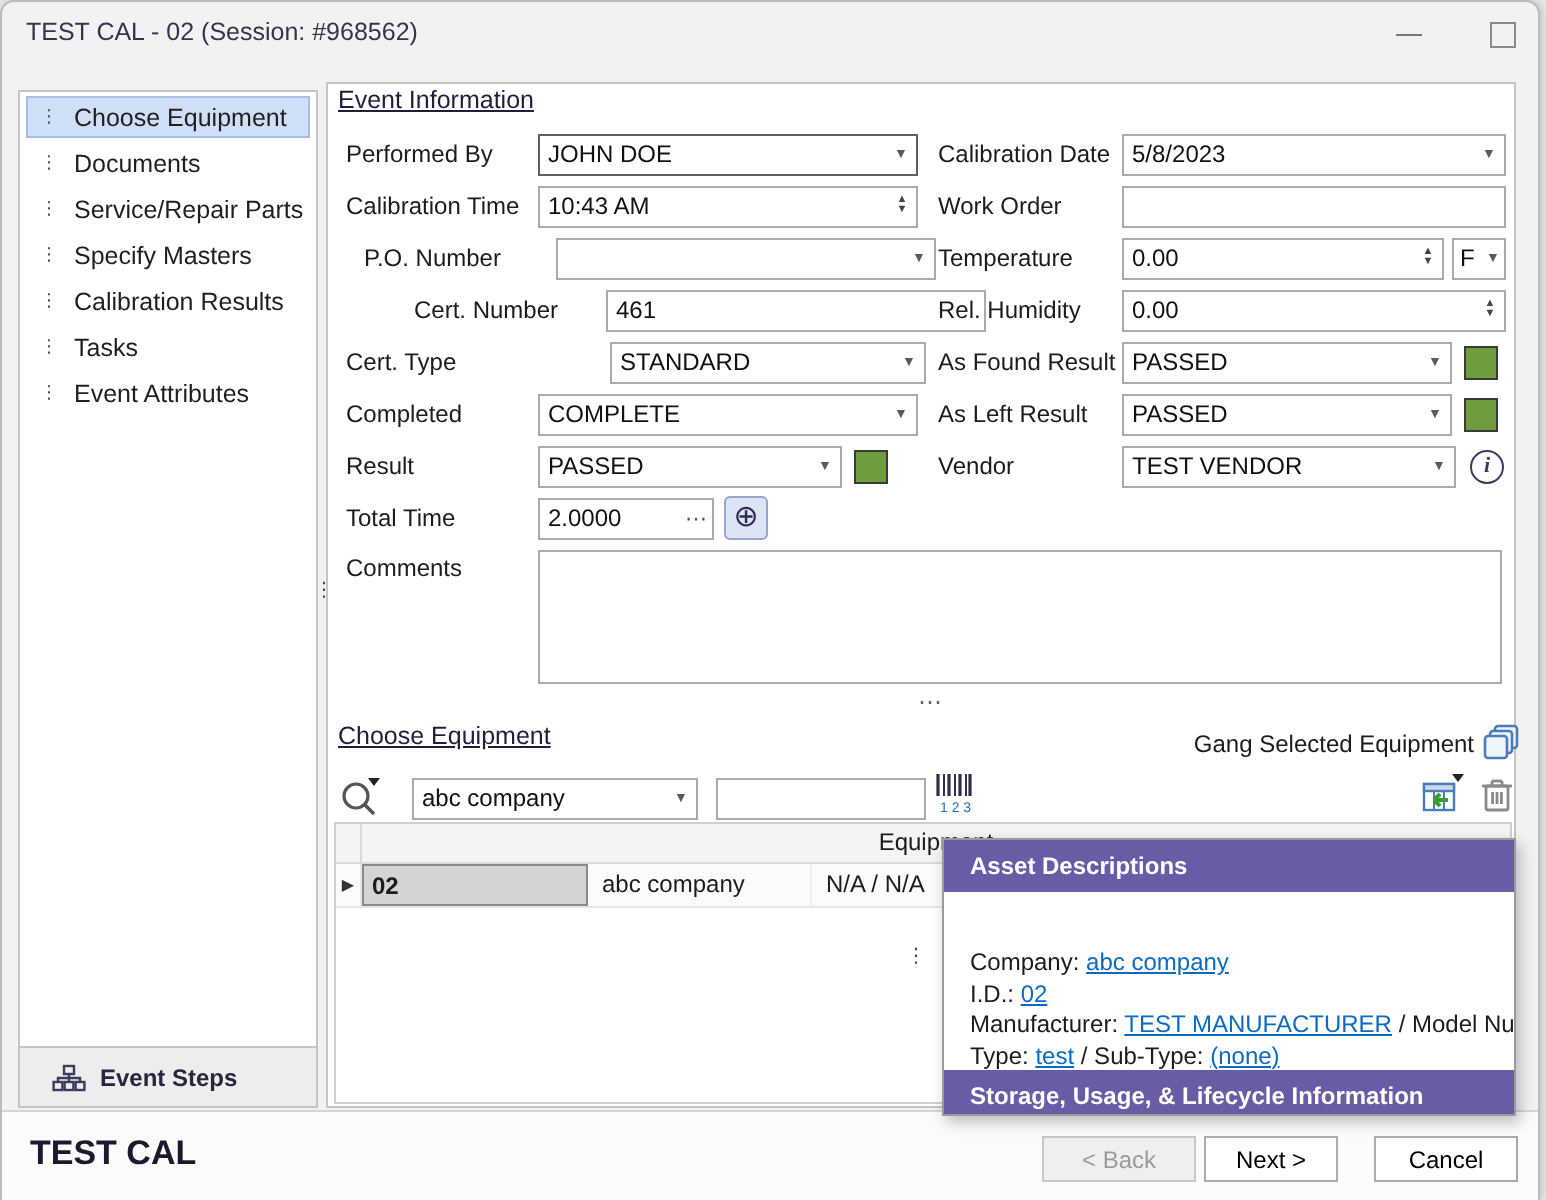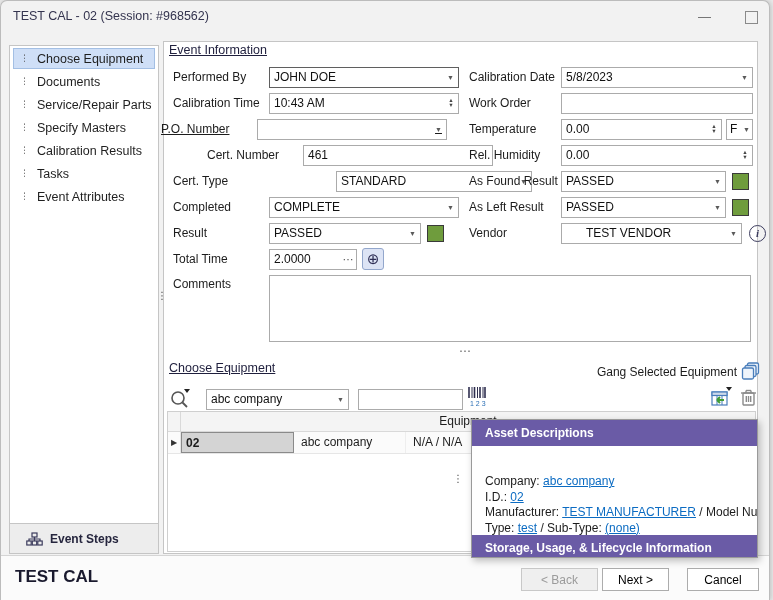--- a/index.html
+++ b/index.html
@@ -149,36 +149,36 @@
   <div class="frow" style="left:172px; top:91px;">
     <span class="flabel lw">Calibration Time</span>
     <span class="spinbox" style="width:190px;">
       <input value="10:43 AM" style="">
       <span class="spin">
           <span>▲</span>
           <span>▼</span>
         </span>
     </span>
   </div>
-  <div class="frow" style="left:160px; top:117px;text-decoration:underline;">
+  <div class="frow" style="left:181px; top:117px;">
     <span class="flabel lw">P.O. Number</span>
     <span class="combo" style="width:190px;">
       <input value="" style="">
       <span class="dd">▼</span>
     </span>
   </div>
   <div class="frow" style="left:172px; top:143px;margin-left:34px;">
     <span class="flabel lw">Cert. Number</span>
     <span class="txtbox" style="width:190px;">
       <input value="461" style="">
     </span>
   </div>
   <div class="frow" style="left:172px; top:169px;gap:36px;">
     <span class="flabel lw">Cert. Type</span>
-    <span class="combo" style="width:196px;margin-left:31px;">
+    <span class="combo" style="width:158px;">
       <input value="STANDARD" style="">
       <span class="dd">▼</span>
     </span>
   </div>
   <div class="frow" style="left:172px; top:195px;">
     <span class="flabel lw">Completed</span>
     <span class="combo" style="width:190px;">
       <input value="COMPLETE" style="">
       <span class="dd">▼</span>
     </span>
@@ -252,21 +252,21 @@
   <div class="frow" style="left:468px; top:195px;">
     <span class="flabel rw">As Left Result</span>
     <span class="combo" style="width:165px;">
       <input value="PASSED" style="">
       <span class="dd">▼</span>
     </span>
     <span class="greensq" style="background:#6f9c3d;"></span>
   </div>
   <div class="frow" style="left:468px; top:221px;">
     <span class="flabel rw">Vendor</span>
-    <span class="combo" style="width:181px;padding-left:20px;">
+    <span class="combo" style="width:167px;">
       <input value="TEST VENDOR" style="">
       <span class="dd">▼</span>
     </span>
     <span class="info-ic">i</span>
   </div>
 
   <span class="grip-h" style="left:458px; top:347px;">⋯</span>
 
   <span class="section-title" style="left:168px; top:360px;">Choose Equipment</span>
   <span class="gang">Gang Selected Equipment</span>

